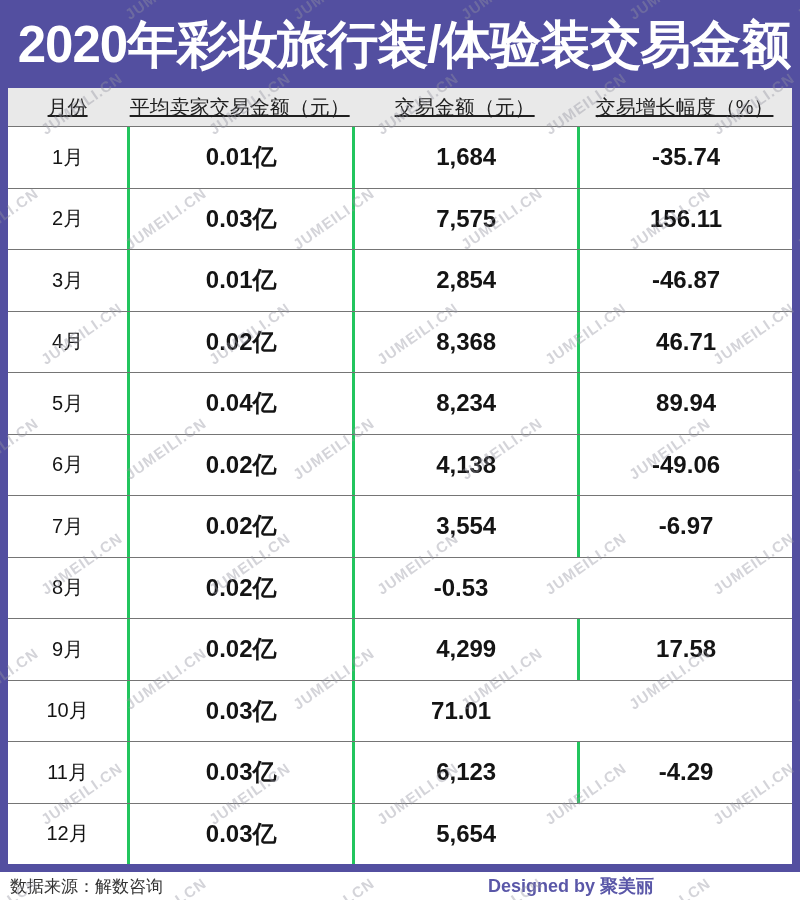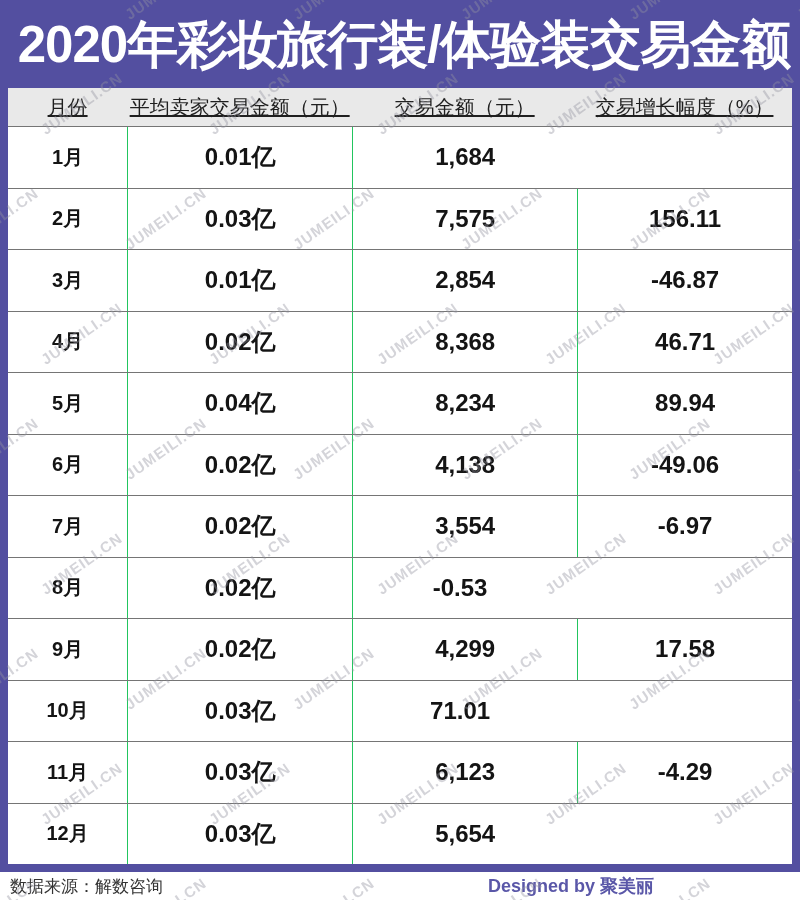--- a/index.html
+++ b/index.html
@@ -69,22 +69,22 @@
     border-top: 1px solid #757575;
   }
   .td {
     display: flex;
     align-items: center;
     justify-content: center;
     font-size: 24px;
     font-weight: 700;
     color: #141414;
   }
-  .td + .td { border-left: 1px solid #22c55e; }
-  .td.month { font-size: 20px; font-weight: 700; text-align: right; }
+  .td + .td { border-left: 3px solid #22c55e; }
+  .td.month { font-size: 20px; font-weight: 400; text-align: right; }
   .footer {
     position: absolute;
     left: 0; bottom: 0;
     width: 664px;
     height: 28px;
     background: #ffffff;
     display: flex;
     align-items: center;
     justify-content: space-between;
     padding: 0 10px;
@@ -127,20 +127,21 @@
         <div class="th c3">平均卖家交易金额（元）</div>
         <div class="th c2">交易金额（元）</div>
         <div class="th c4">交易增长幅度（%）</div>
       </div>
 
       <div class="tbody">
         <div class="tr">
           <div class="td month c1">1月</div>
           <div class="td c2">0.01亿</div>
           <div class="td c3">1,684</div>
+          <div class="td c4">-35.74</div>
         </div>
         <div class="tr">
           <div class="td month c1">2月</div>
           <div class="td c2">0.03亿</div>
           <div class="td c3">7,575</div>
           <div class="td c4">156.11</div>
         </div>
         <div class="tr">
           <div class="td month c1">3月</div>
           <div class="td c2">0.01亿</div>

